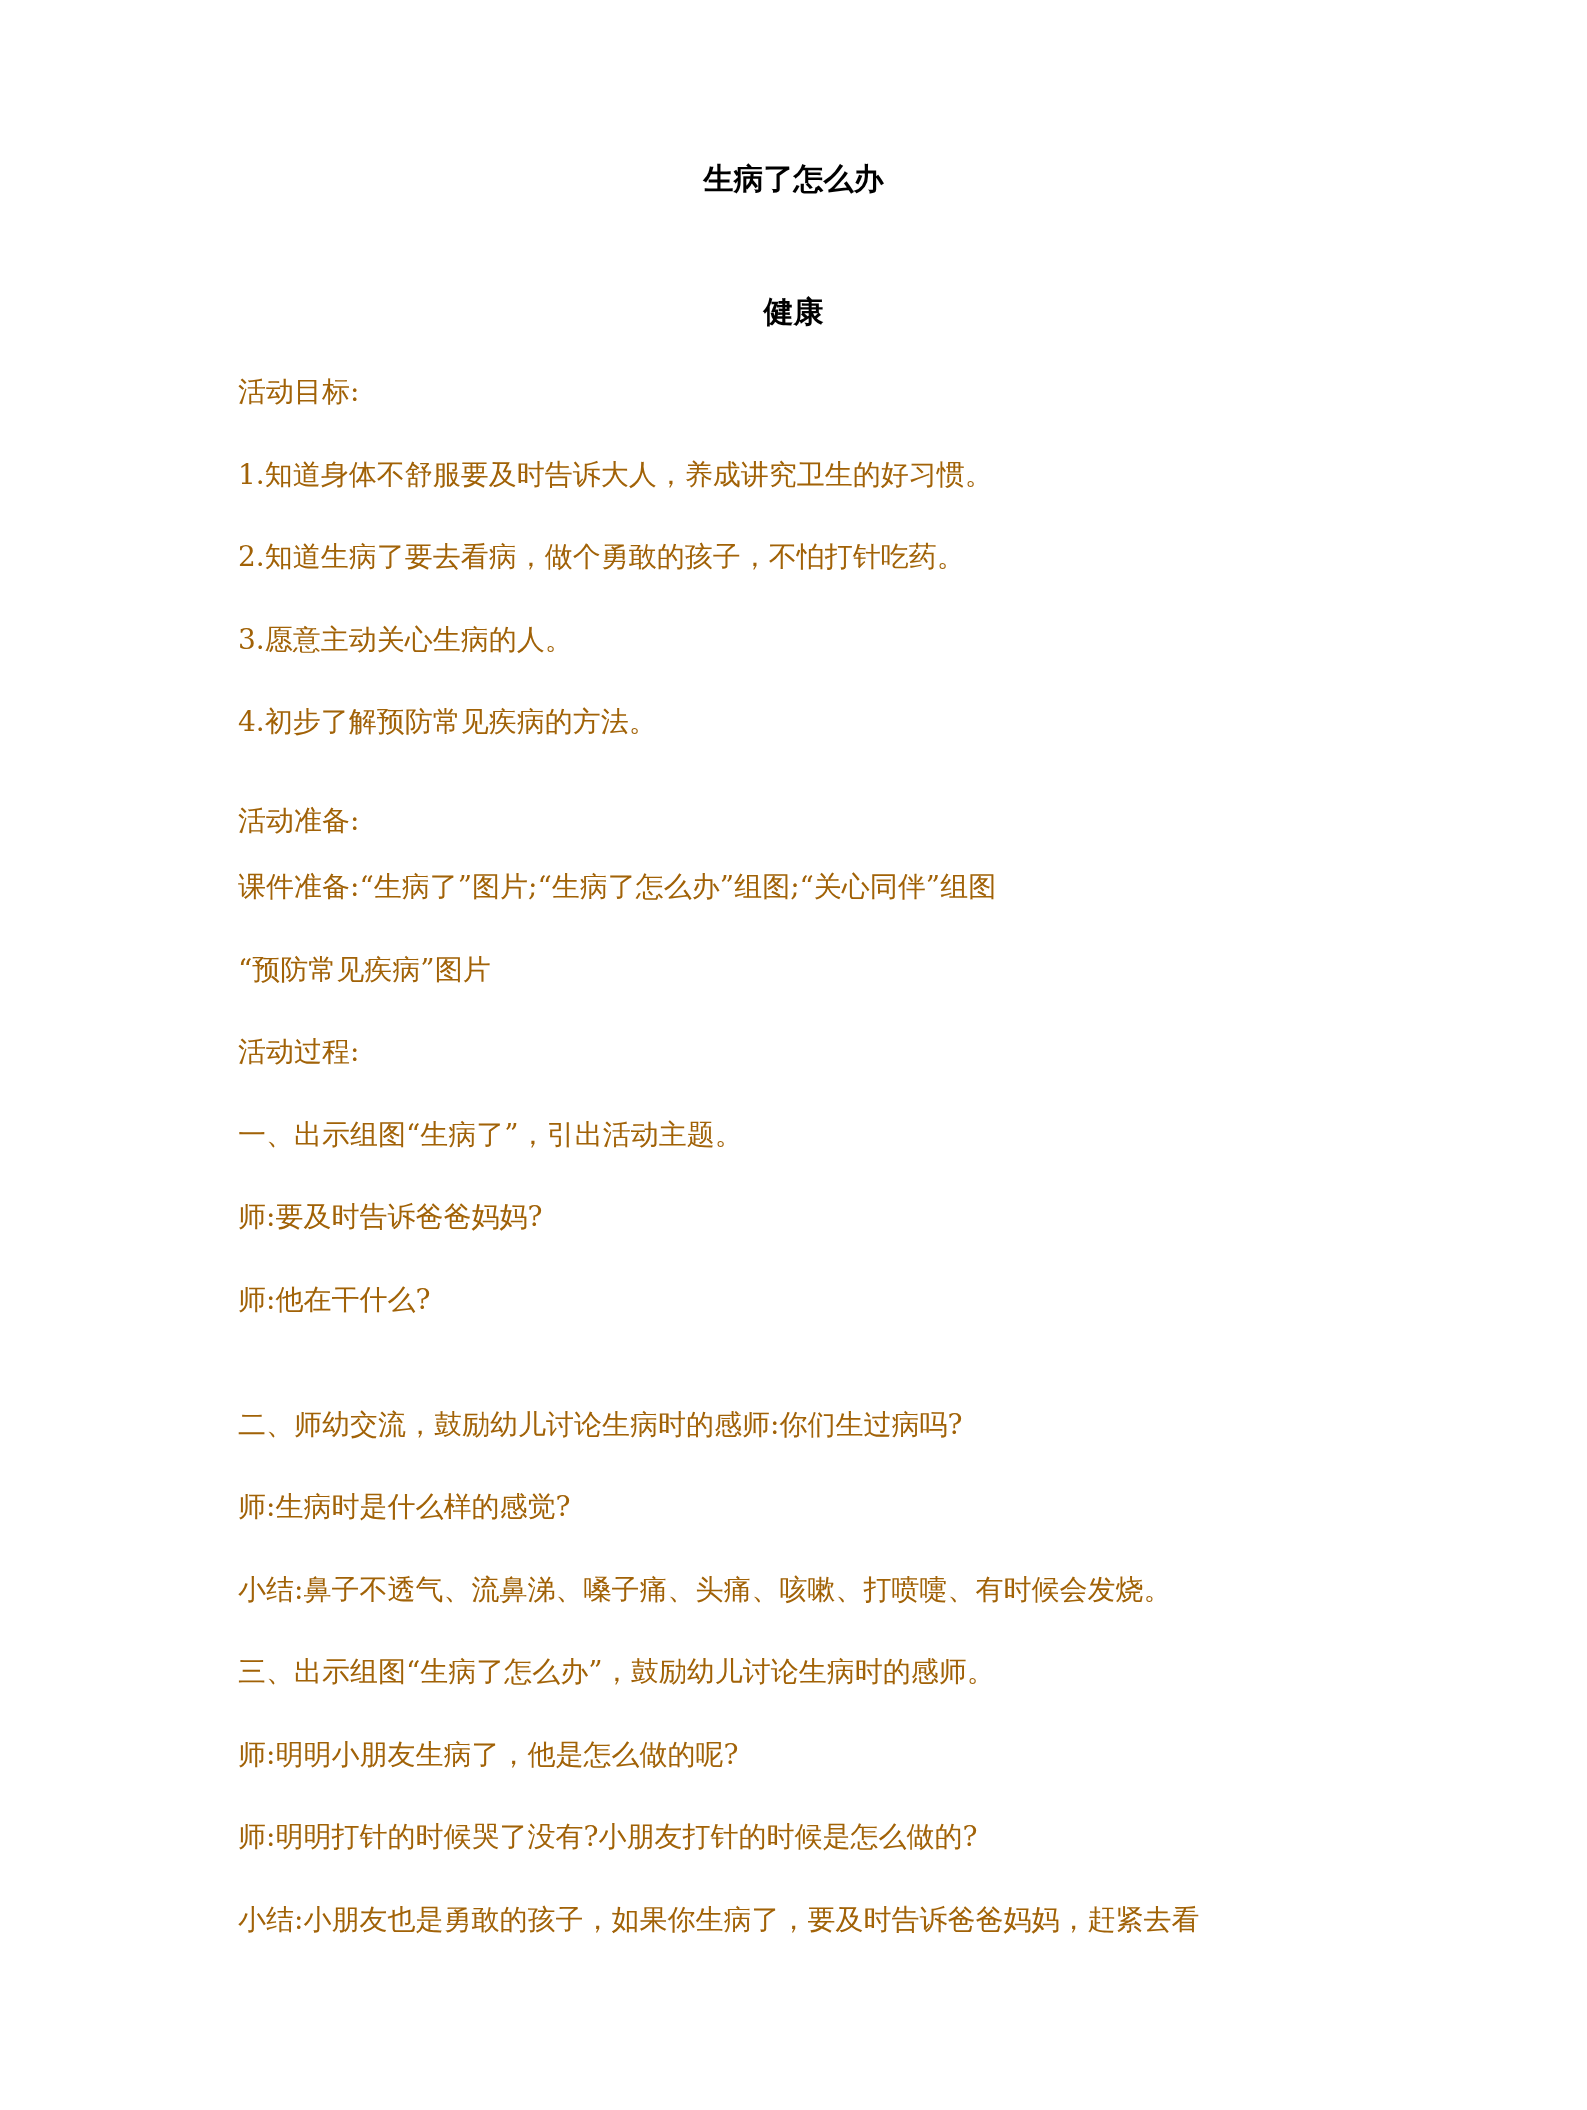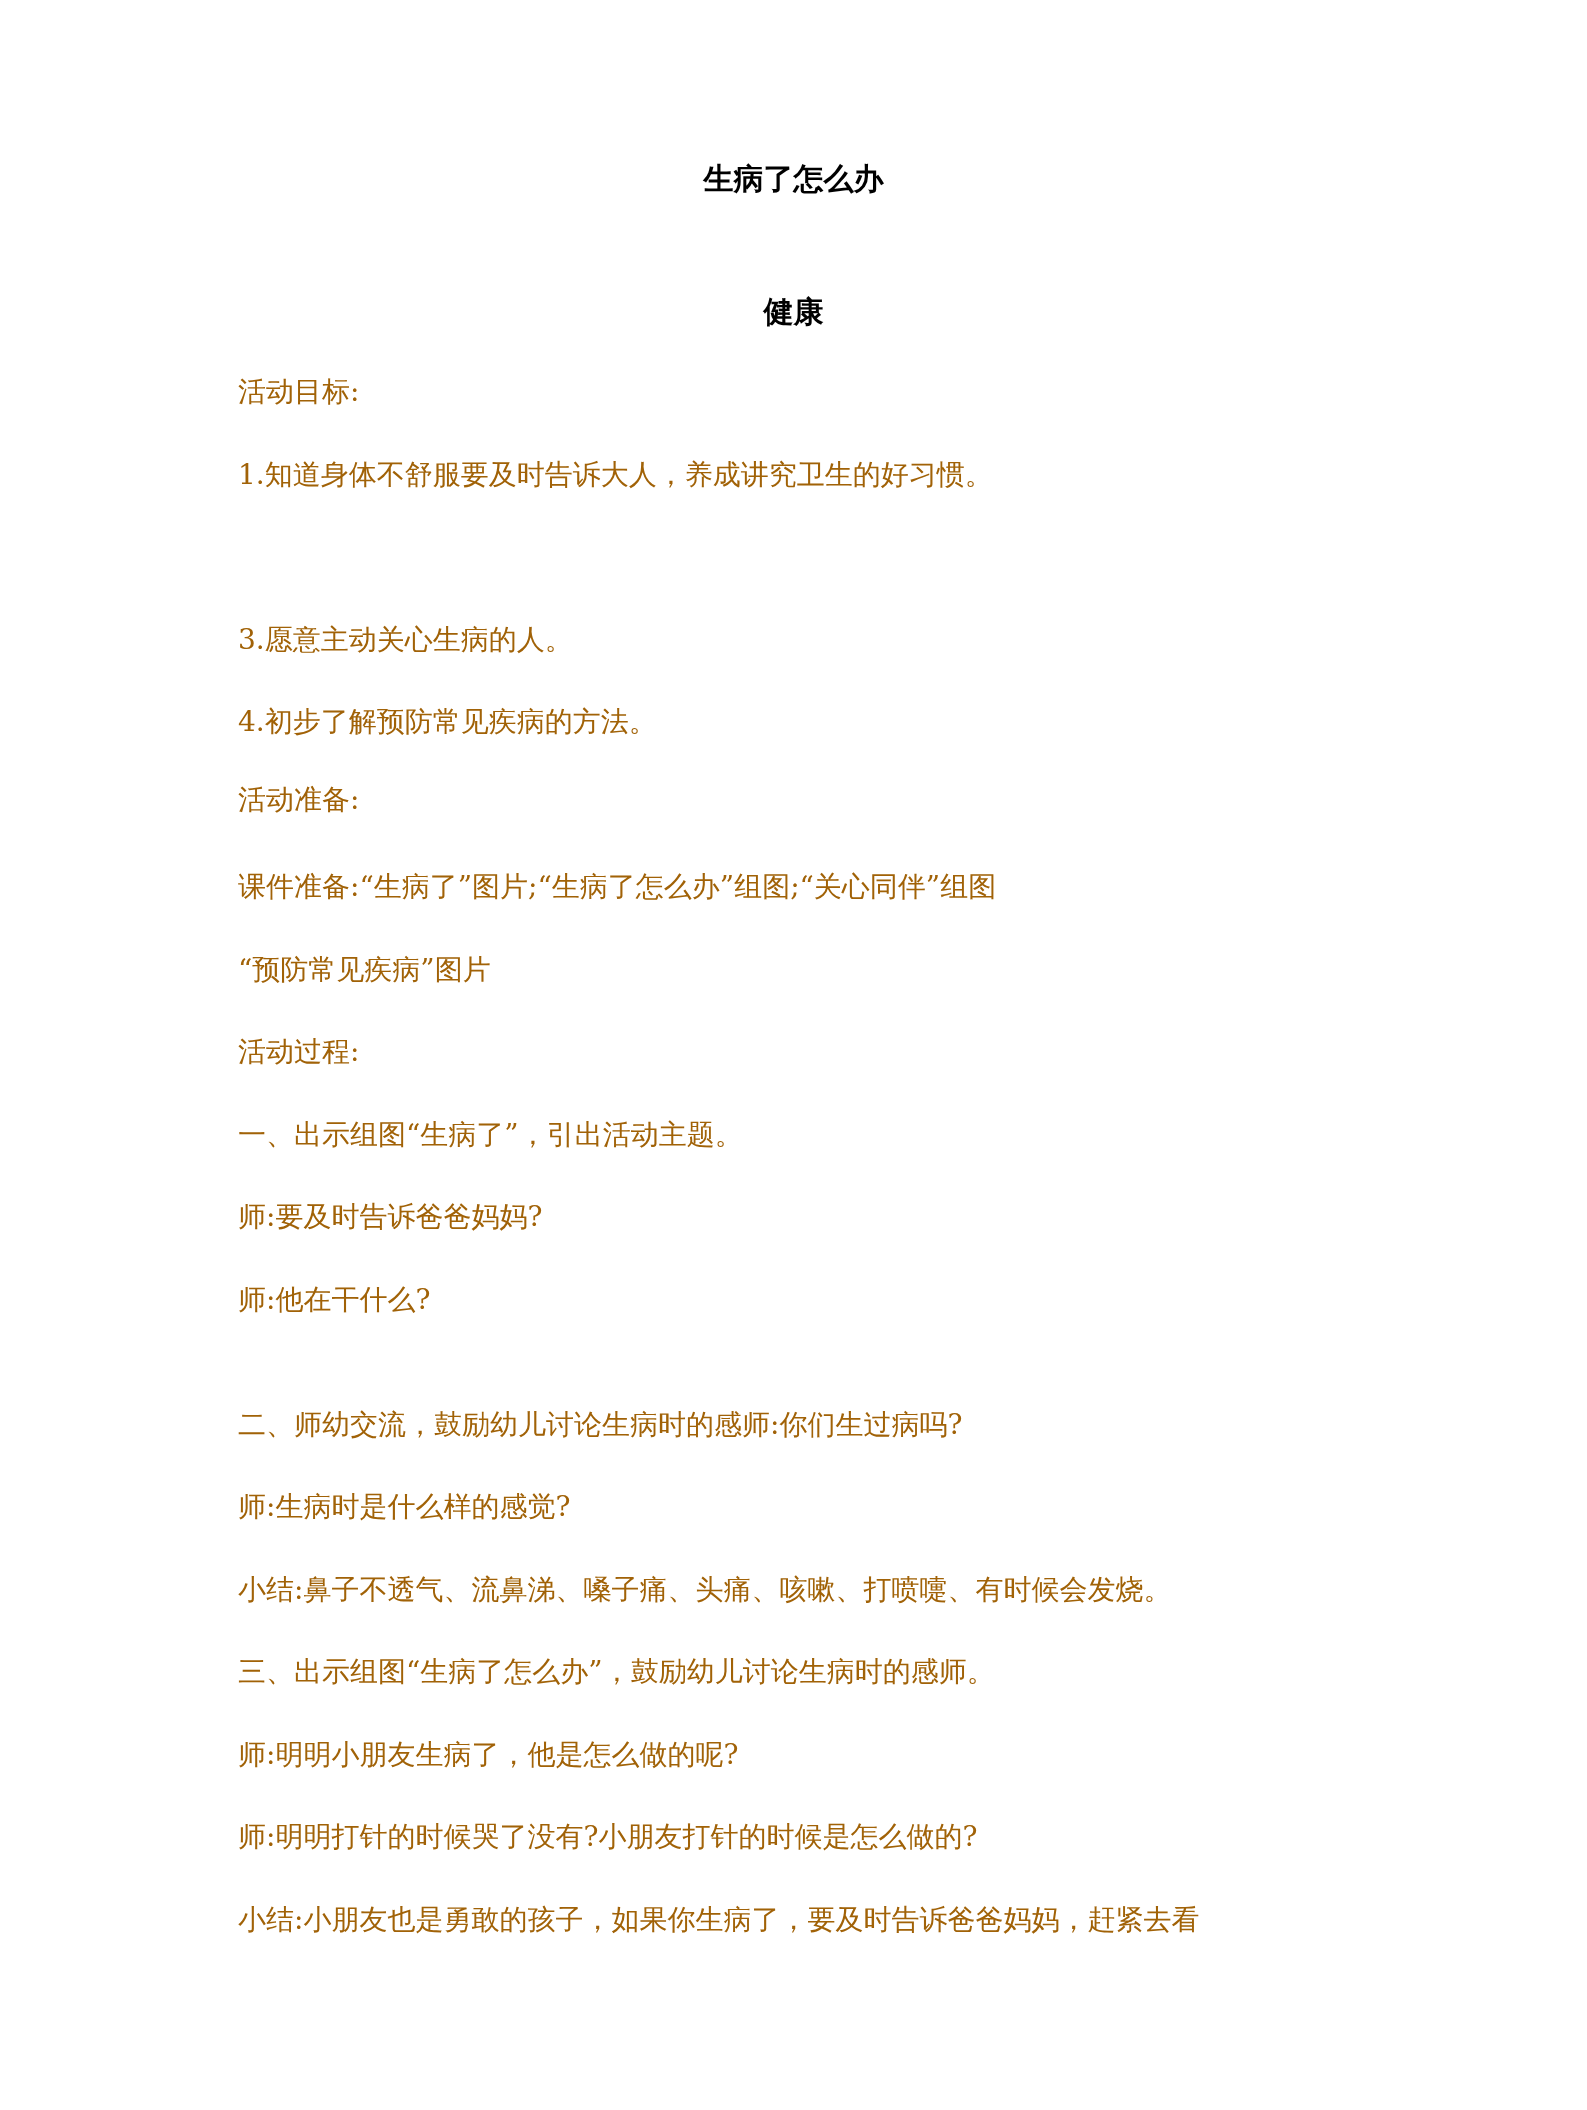--- a/index.html
+++ b/index.html
@@ -48,23 +48,24 @@
   </style>
 </head>
 <body>
 
 <div class="page">
   <h1 class="title title-main">生病了怎么办</h1>
   <h2 class="title title-sub">健康</h2>
 
   <p class="line" style="top:375px">活动目标:</p>
   <p class="line" style="top:458px">1.知道身体不舒服要及时告诉大人，养成讲究卫生的好习惯。</p>
+  <p class="line" style="top:540px">2.知道生病了要去看病，做个勇敢的孩子，不怕打针吃药。</p>
   <p class="line" style="top:623px">3.愿意主动关心生病的人。</p>
   <p class="line" style="top:705px">4.初步了解预防常见疾病的方法。</p>
-  <p class="line" style="top:783px">活动准备:</p>
+  <p class="line" style="top:804px">活动准备:</p>
   <p class="line" style="top:870px">课件准备:“生病了”图片;“生病了怎么办”组图;“关心同伴”组图</p>
   <p class="line" style="top:953px">“预防常见疾病”图片</p>
   <p class="line" style="top:1035px">活动过程:</p>
   <p class="line" style="top:1118px">一、出示组图“生病了”，引出活动主题。</p>
   <p class="line" style="top:1200px">师:要及时告诉爸爸妈妈?</p>
   <p class="line" style="top:1283px">师:他在干什么?</p>
   <p class="line" style="top:1408px">二、师幼交流，鼓励幼儿讨论生病时的感师:你们生过病吗?</p>
   <p class="line" style="top:1490px">师:生病时是什么样的感觉?</p>
   <p class="line" style="top:1573px">小结:鼻子不透气、流鼻涕、嗓子痛、头痛、咳嗽、打喷嚏、有时候会发烧。</p>
   <p class="line" style="top:1655px">三、出示组图“生病了怎么办”，鼓励幼儿讨论生病时的感师。</p>

